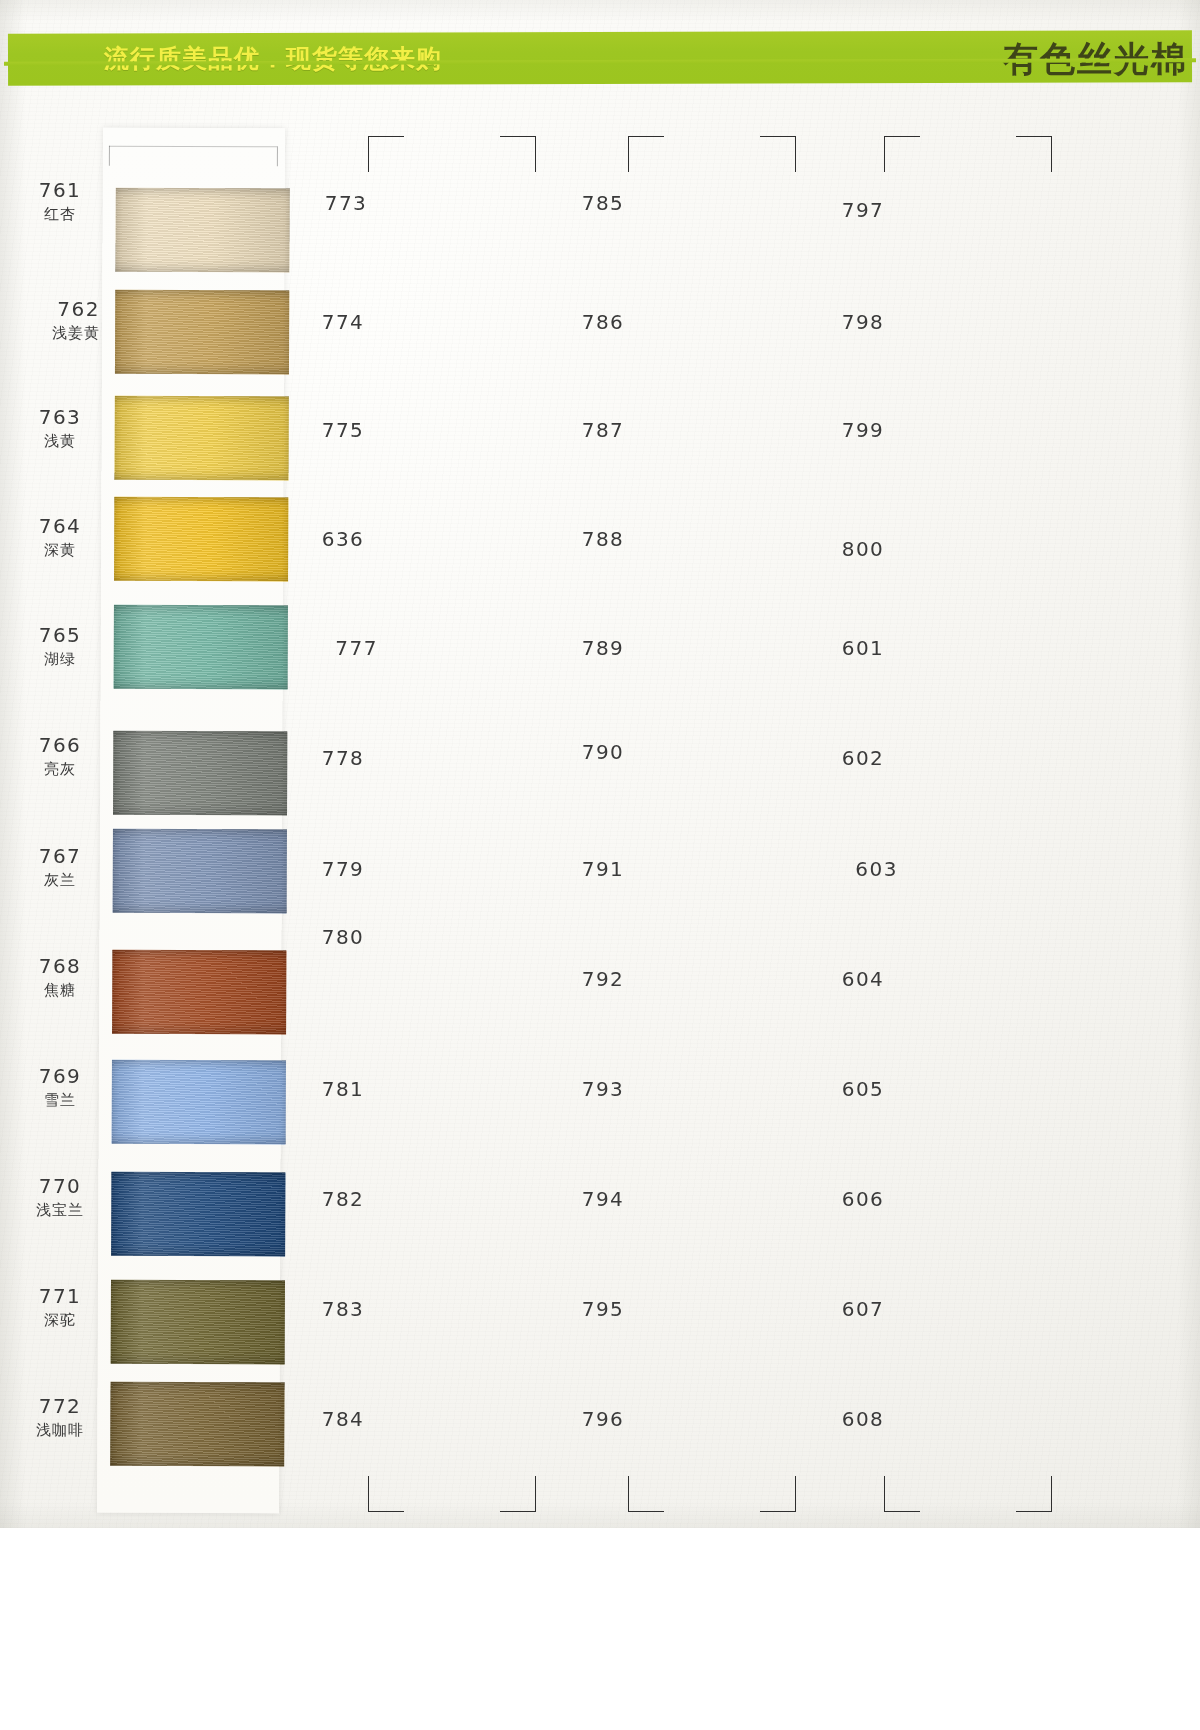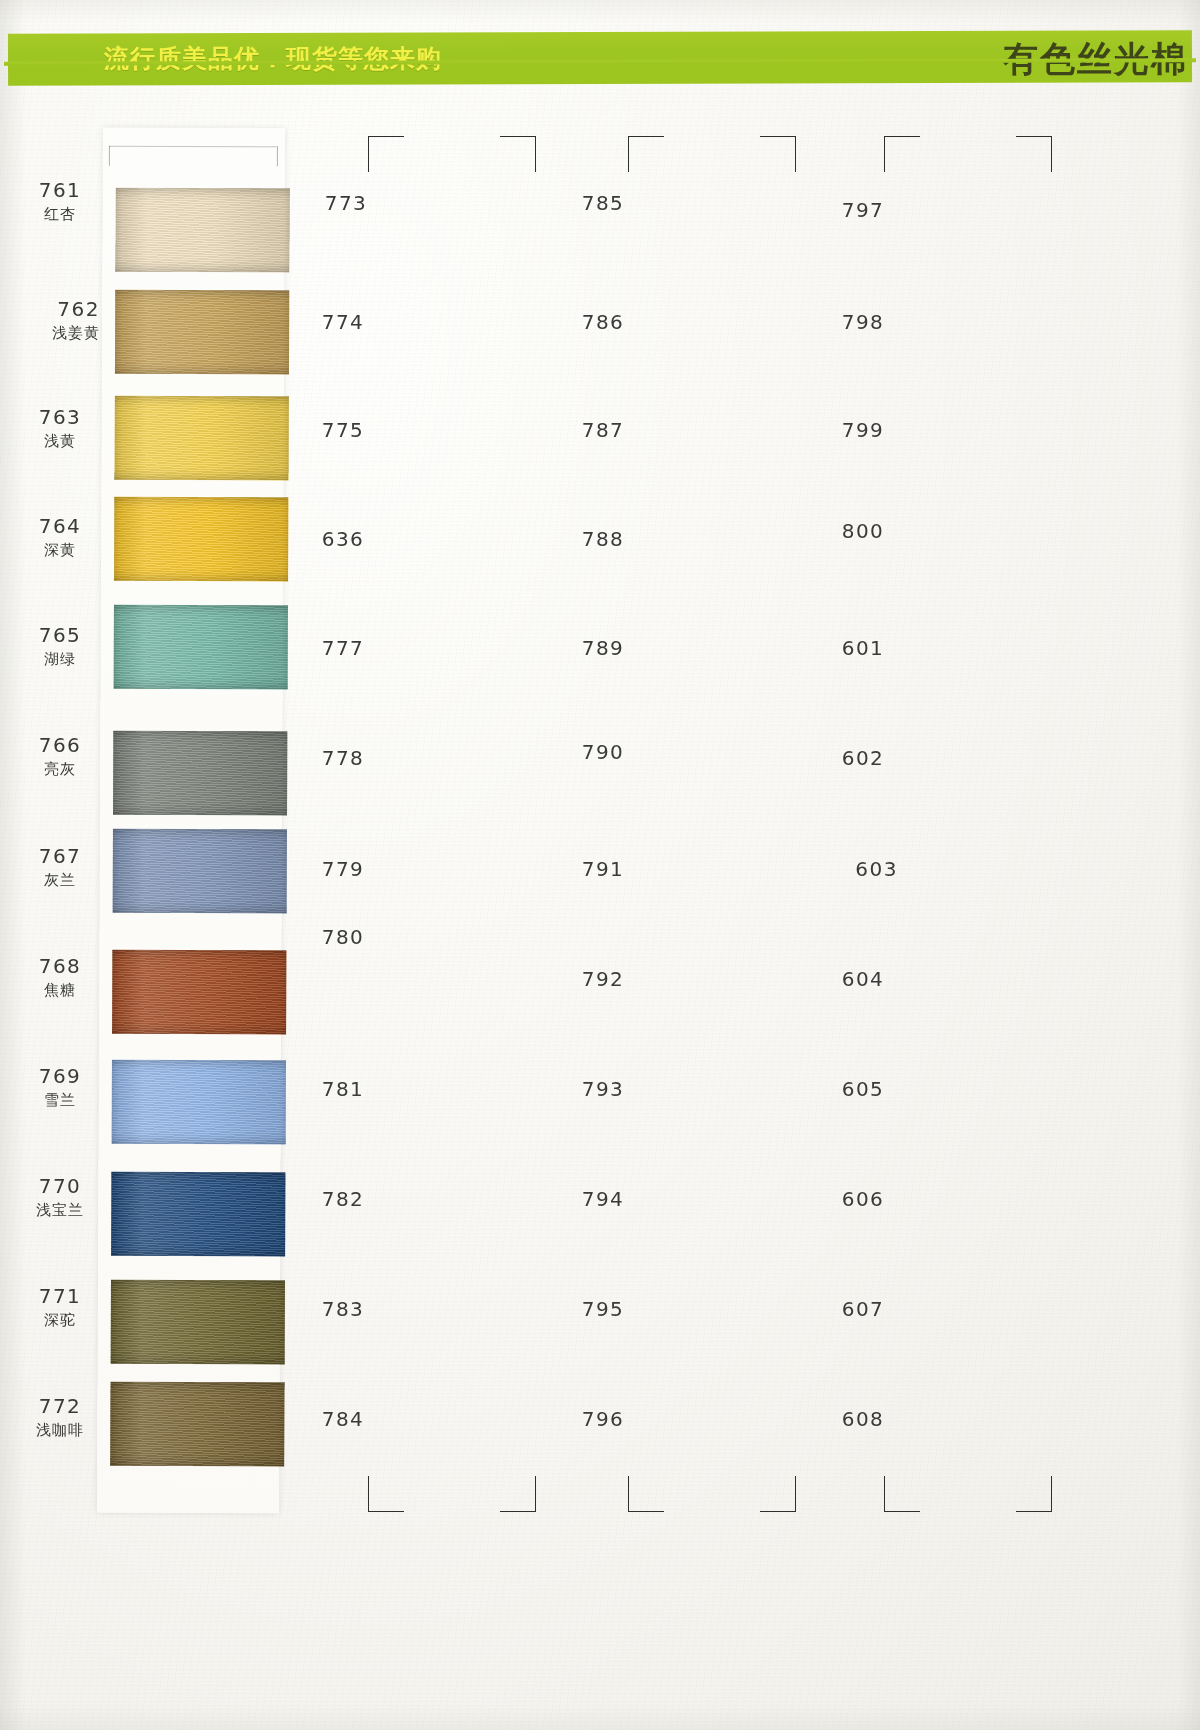--- a/index.html
+++ b/index.html
@@ -5,21 +5,21 @@
 <style>
   * { box-sizing: border-box; margin: 0; padding: 0; }
   html, body {
     width: 1200px; height: 1730px;
     background: #ffffff;
     font-family: "Liberation Sans", "DejaVu Sans", sans-serif;
     overflow: hidden;
   }
   .page {
     position: relative;
-    width: 1200px; height: 1730px;
+    width: 1200px; height: 1528px;
     background:
       radial-gradient(ellipse at 30% 20%, #fefefc 0%, #f7f6f2 55%, #efeee9 100%);
   }
   
   .paper-noise {
     position: absolute; inset: 0;
     background-image:
       repeating-linear-gradient(0deg, rgba(0,0,0,0.012) 0px, rgba(0,0,0,0.012) 1px, rgba(255,255,255,0) 1px, rgba(255,255,255,0) 4px),
       repeating-linear-gradient(97deg, rgba(0,0,0,0.010) 0px, rgba(0,0,0,0.010) 1px, rgba(255,255,255,0) 1px, rgba(255,255,255,0) 7px);
     pointer-events: none;
@@ -322,21 +322,21 @@
         <div class="code">772</div>
         <div class="name">浅咖啡</div>
       </div>
     </div>
 
   <div id="code-columns-layer">
       <div class="code-cell" style="left: 311px; top: 191px;">773</div>
       <div class="code-cell" style="left: 308px; top: 310px;">774</div>
       <div class="code-cell" style="left: 308px; top: 418px;">775</div>
       <div class="code-cell" style="left: 308px; top: 527px;">636</div>
-      <div class="code-cell" style="left: 308px; top: 636px;">777</div>
+      <div class="code-cell" style="left: 308px; top: 636px; text-align: right;">777</div>
       <div class="code-cell" style="left: 308px; top: 746px;">778</div>
       <div class="code-cell" style="left: 308px; top: 857px;">779</div>
       <div class="code-cell" style="left: 308px; top: 925px;">780</div>
       <div class="code-cell" style="left: 308px; top: 1077px;">781</div>
       <div class="code-cell" style="left: 308px; top: 1187px;">782</div>
       <div class="code-cell" style="left: 308px; top: 1297px;">783</div>
       <div class="code-cell" style="left: 308px; top: 1407px;">784</div>
       <div class="code-cell" style="left: 568px; top: 191px;">785</div>
       <div class="code-cell" style="left: 568px; top: 310px;">786</div>
       <div class="code-cell" style="left: 568px; top: 418px;">787</div>
@@ -345,21 +345,21 @@
       <div class="code-cell" style="left: 568px; top: 740px;">790</div>
       <div class="code-cell" style="left: 568px; top: 857px;">791</div>
       <div class="code-cell" style="left: 568px; top: 967px;">792</div>
       <div class="code-cell" style="left: 568px; top: 1077px;">793</div>
       <div class="code-cell" style="left: 568px; top: 1187px;">794</div>
       <div class="code-cell" style="left: 568px; top: 1297px;">795</div>
       <div class="code-cell" style="left: 568px; top: 1407px;">796</div>
       <div class="code-cell" style="left: 828px; top: 198px;">797</div>
       <div class="code-cell" style="left: 828px; top: 310px;">798</div>
       <div class="code-cell" style="left: 828px; top: 418px;">799</div>
-      <div class="code-cell" style="left: 828px; top: 519px;">800</div>
+      <div class="code-cell" style="left: 828px; top: 537px;">800</div>
       <div class="code-cell" style="left: 828px; top: 636px;">601</div>
       <div class="code-cell" style="left: 828px; top: 746px;">602</div>
       <div class="code-cell" style="left: 828px; top: 857px; text-align: right;">603</div>
       <div class="code-cell" style="left: 828px; top: 967px;">604</div>
       <div class="code-cell" style="left: 828px; top: 1077px;">605</div>
       <div class="code-cell" style="left: 828px; top: 1187px;">606</div>
       <div class="code-cell" style="left: 828px; top: 1297px;">607</div>
       <div class="code-cell" style="left: 828px; top: 1407px;">608</div>
     </div>
 

